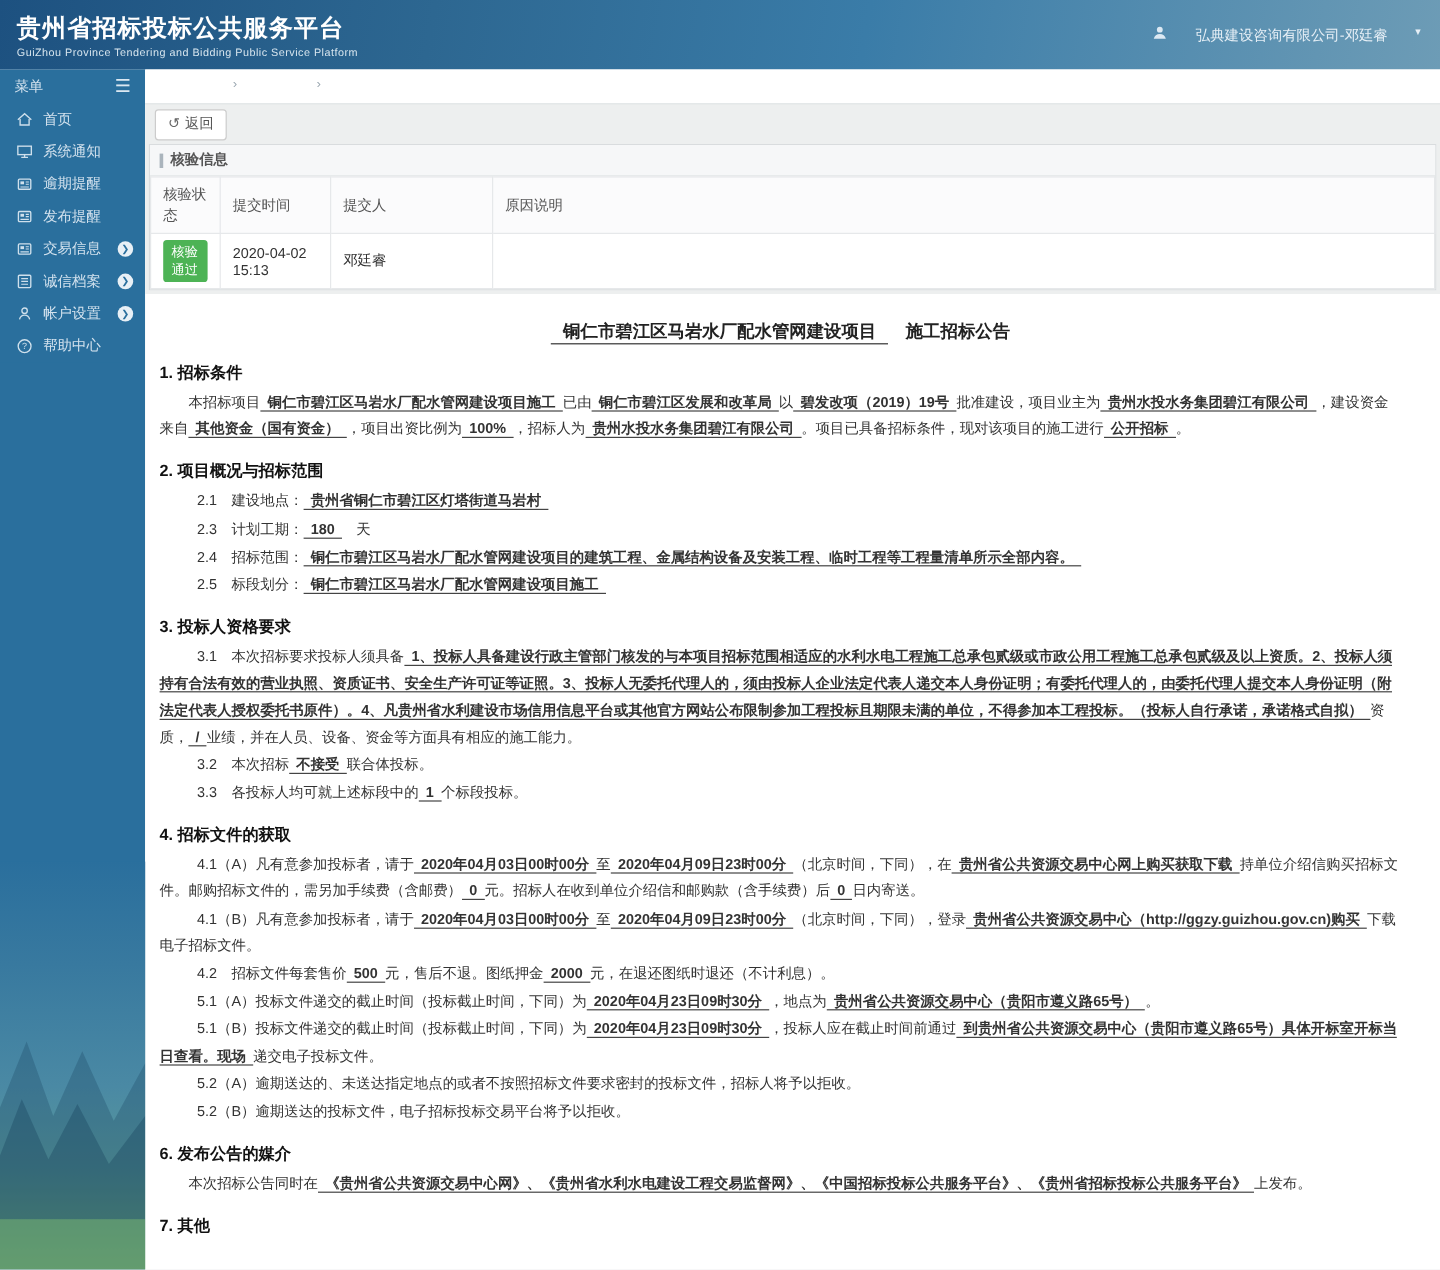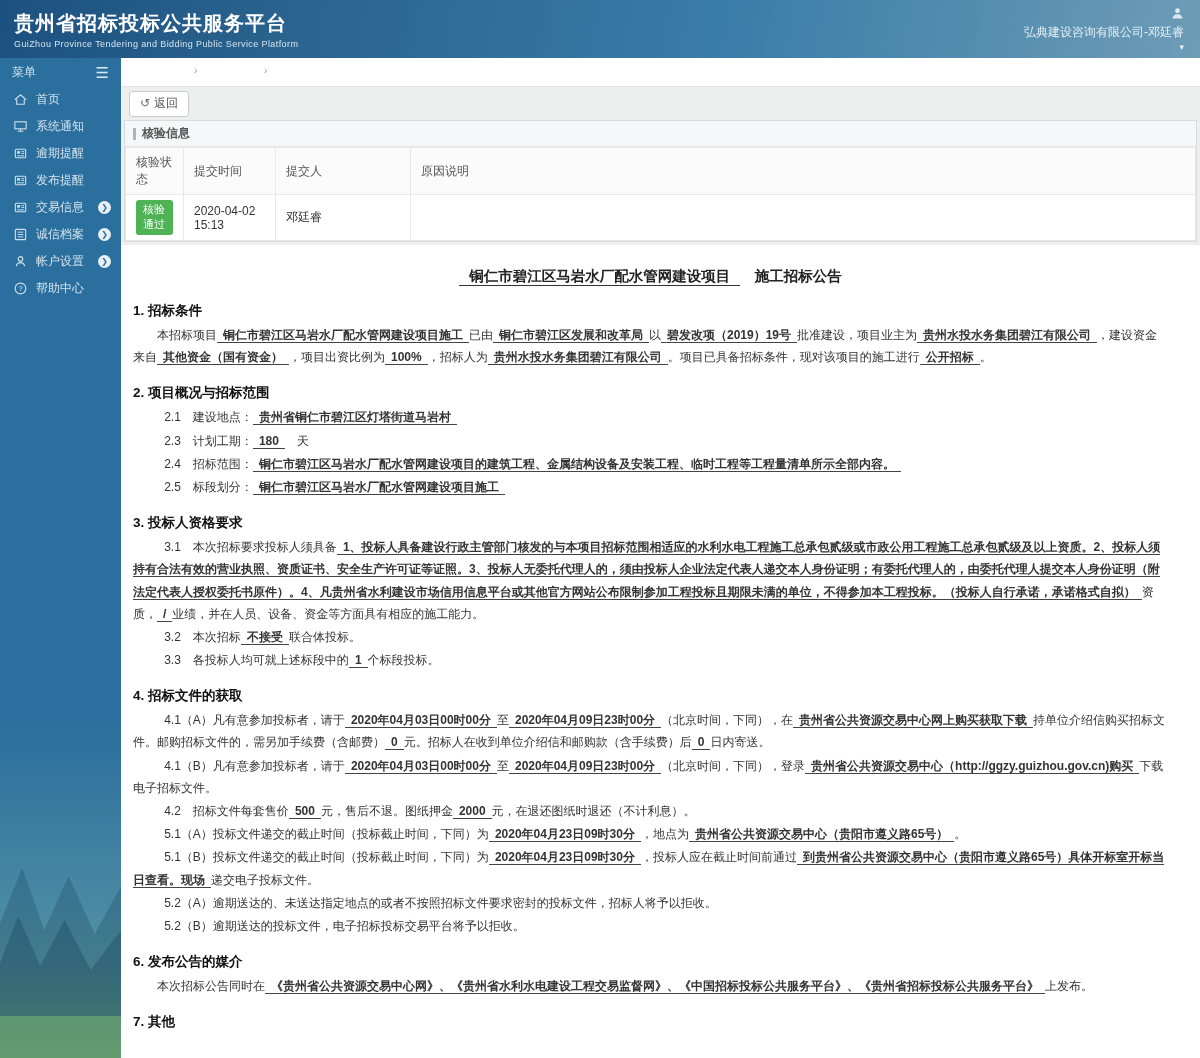--- a/index.html
+++ b/index.html
@@ -6,21 +6,21 @@
   html,body { width:1200px; height:1058px; overflow:hidden; }
   body { font-family:"Liberation Sans","DejaVu Sans",sans-serif; background:#e9edf0; }
   .page { position:relative; width:1200px; height:1058px; display:flex; flex-direction:column; }
 
   
   .header { height:58px; flex:0 0 58px; display:flex; align-items:center; justify-content:space-between;
     background:linear-gradient(100deg,#1d5180 0%,#2d6791 30%,#3a7ca8 60%,#6d9cb6 100%); padding:0 16px 0 14px; }
   .header-titles { display:flex; flex-direction:column; }
   .header-title { color:#fff; font-size:20px; font-weight:bold; letter-spacing:1px; }
   .header-subtitle { color:#d7e5ee; font-size:9px; margin-top:2px; letter-spacing:.4px; }
-  .header-user { display:flex; align-items:flex-end; gap:1px; color:#e6eff6; font-size:12px; cursor:pointer;flex-direction:column; }
+  .header-user { display:flex; align-items:flex-start; gap:23px; color:#e6eff6; font-size:12px; cursor:pointer; }
   .header-user svg { width:13px; height:13px; }
   .caret { font-size:9px; color:#e6eff6; }
 
   
   .body-row { flex:1; display:flex; min-height:0; }
 
   
   .sidebar { width:121px; flex:0 0 121px; background:#2a6f9d; display:flex; flex-direction:column; color:#d3e2ee; }
   .menu-head { height:28px; display:flex; align-items:center; justify-content:space-between; padding:0 12px; font-size:12px; }
   .hamburger { font-size:15px; line-height:1; cursor:pointer; color:#dbe8f2; }

